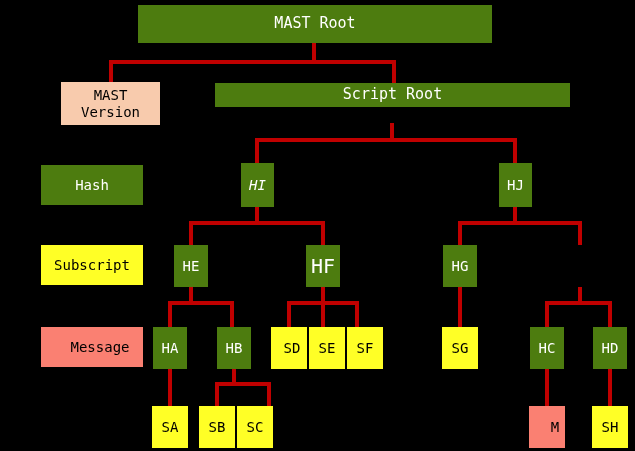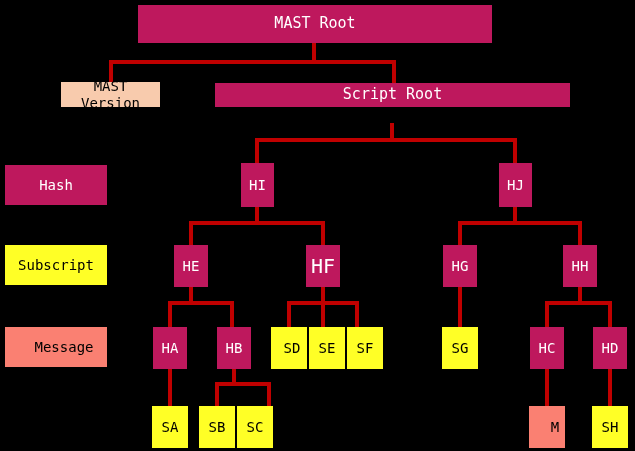--- a/index.html
+++ b/index.html
@@ -21,21 +21,21 @@
     box-sizing: border-box;
     display: flex;
     align-items: center;
     justify-content: center;
     text-align: center;
     line-height: 1.15;
     z-index: 3;
     white-space: pre-line;
   }
   .node.hash {
-    background: #be185d;
+    background: #4d7c0f;
     color: #ffffff;
   }
   .node.subscript {
     background: #ffff26;
     color: #000000;
   }
   .node.message {
     background: #fa8072;
     color: #000000;
     padding-left: 16px;
@@ -49,20 +49,21 @@
     background: #c00000;
     z-index: 1;
   }
   .legend-box {
     position: absolute;
     box-sizing: border-box;
     display: flex;
     align-items: center;
     justify-content: center;
     z-index: 3;
+    margin-left: 36px;
   }
 </style>
 </head>
 <body>
 
 <div id="canvas">
 
   <div class="legend-box node hash" style="left:5px; top:165px; width:102px; height:40px; font-size:14px;">
     <span>Hash</span>
   </div>
@@ -121,52 +122,49 @@
   <div class="edge" style="left:267px; top:382px; width:4px; height:24px;"></div>
 
   <div class="edge" style="left:545px; top:369px; width:4px; height:37px;"></div>
 
   <div class="edge" style="left:608px; top:369px; width:4px; height:37px;"></div>
 
   <div class="node hash" style="left:138px; top:5px; width:354px; height:38px; font-size:15px;">
     <span>MAST Root</span>
   </div>
 
-  <div class="node version" style="left:61px; top:82px; width:99px; height:25px; font-size:14px;">
+  <div class="node version" style="left:61px; top:82px; width:99px; height:43px; font-size:14px;">
     <span>MAST
 Version</span>
   </div>
 
   <div class="node hash" style="left:215px; top:83px; width:355px; height:24px; font-size:15px;">
     <span>Script Root</span>
   </div>
 
-  <div class="node hash" style="left:241px; top:163px; width:33px; height:44px; font-size:14px;">
+  <div class="node hash" style="left:241px; top:163px; width:33px; height:44px; font-size:14px;font-style:italic;">
     <span>HI</span>
   </div>
 
   <div class="node hash" style="left:499px; top:163px; width:33px; height:44px; font-size:14px;">
     <span>HJ</span>
   </div>
 
   <div class="node hash" style="left:174px; top:245px; width:34px; height:42px; font-size:14px;">
     <span>HE</span>
   </div>
 
   <div class="node hash" style="left:306px; top:245px; width:34px; height:42px; font-size:20px;">
     <span>HF</span>
   </div>
 
   <div class="node hash" style="left:443px; top:245px; width:34px; height:42px; font-size:14px;">
     <span>HG</span>
   </div>
 
-  <div class="node hash" style="left:563px; top:245px; width:34px; height:42px; font-size:14px;">
-    <span>HH</span>
-  </div>
 
   <div class="node hash" style="left:153px; top:327px; width:34px; height:42px; font-size:14px;">
     <span>HA</span>
   </div>
 
   <div class="node hash" style="left:217px; top:327px; width:34px; height:42px; font-size:14px;">
     <span>HB</span>
   </div>
 
   <div class="node hash" style="left:530px; top:327px; width:34px; height:42px; font-size:14px;">

